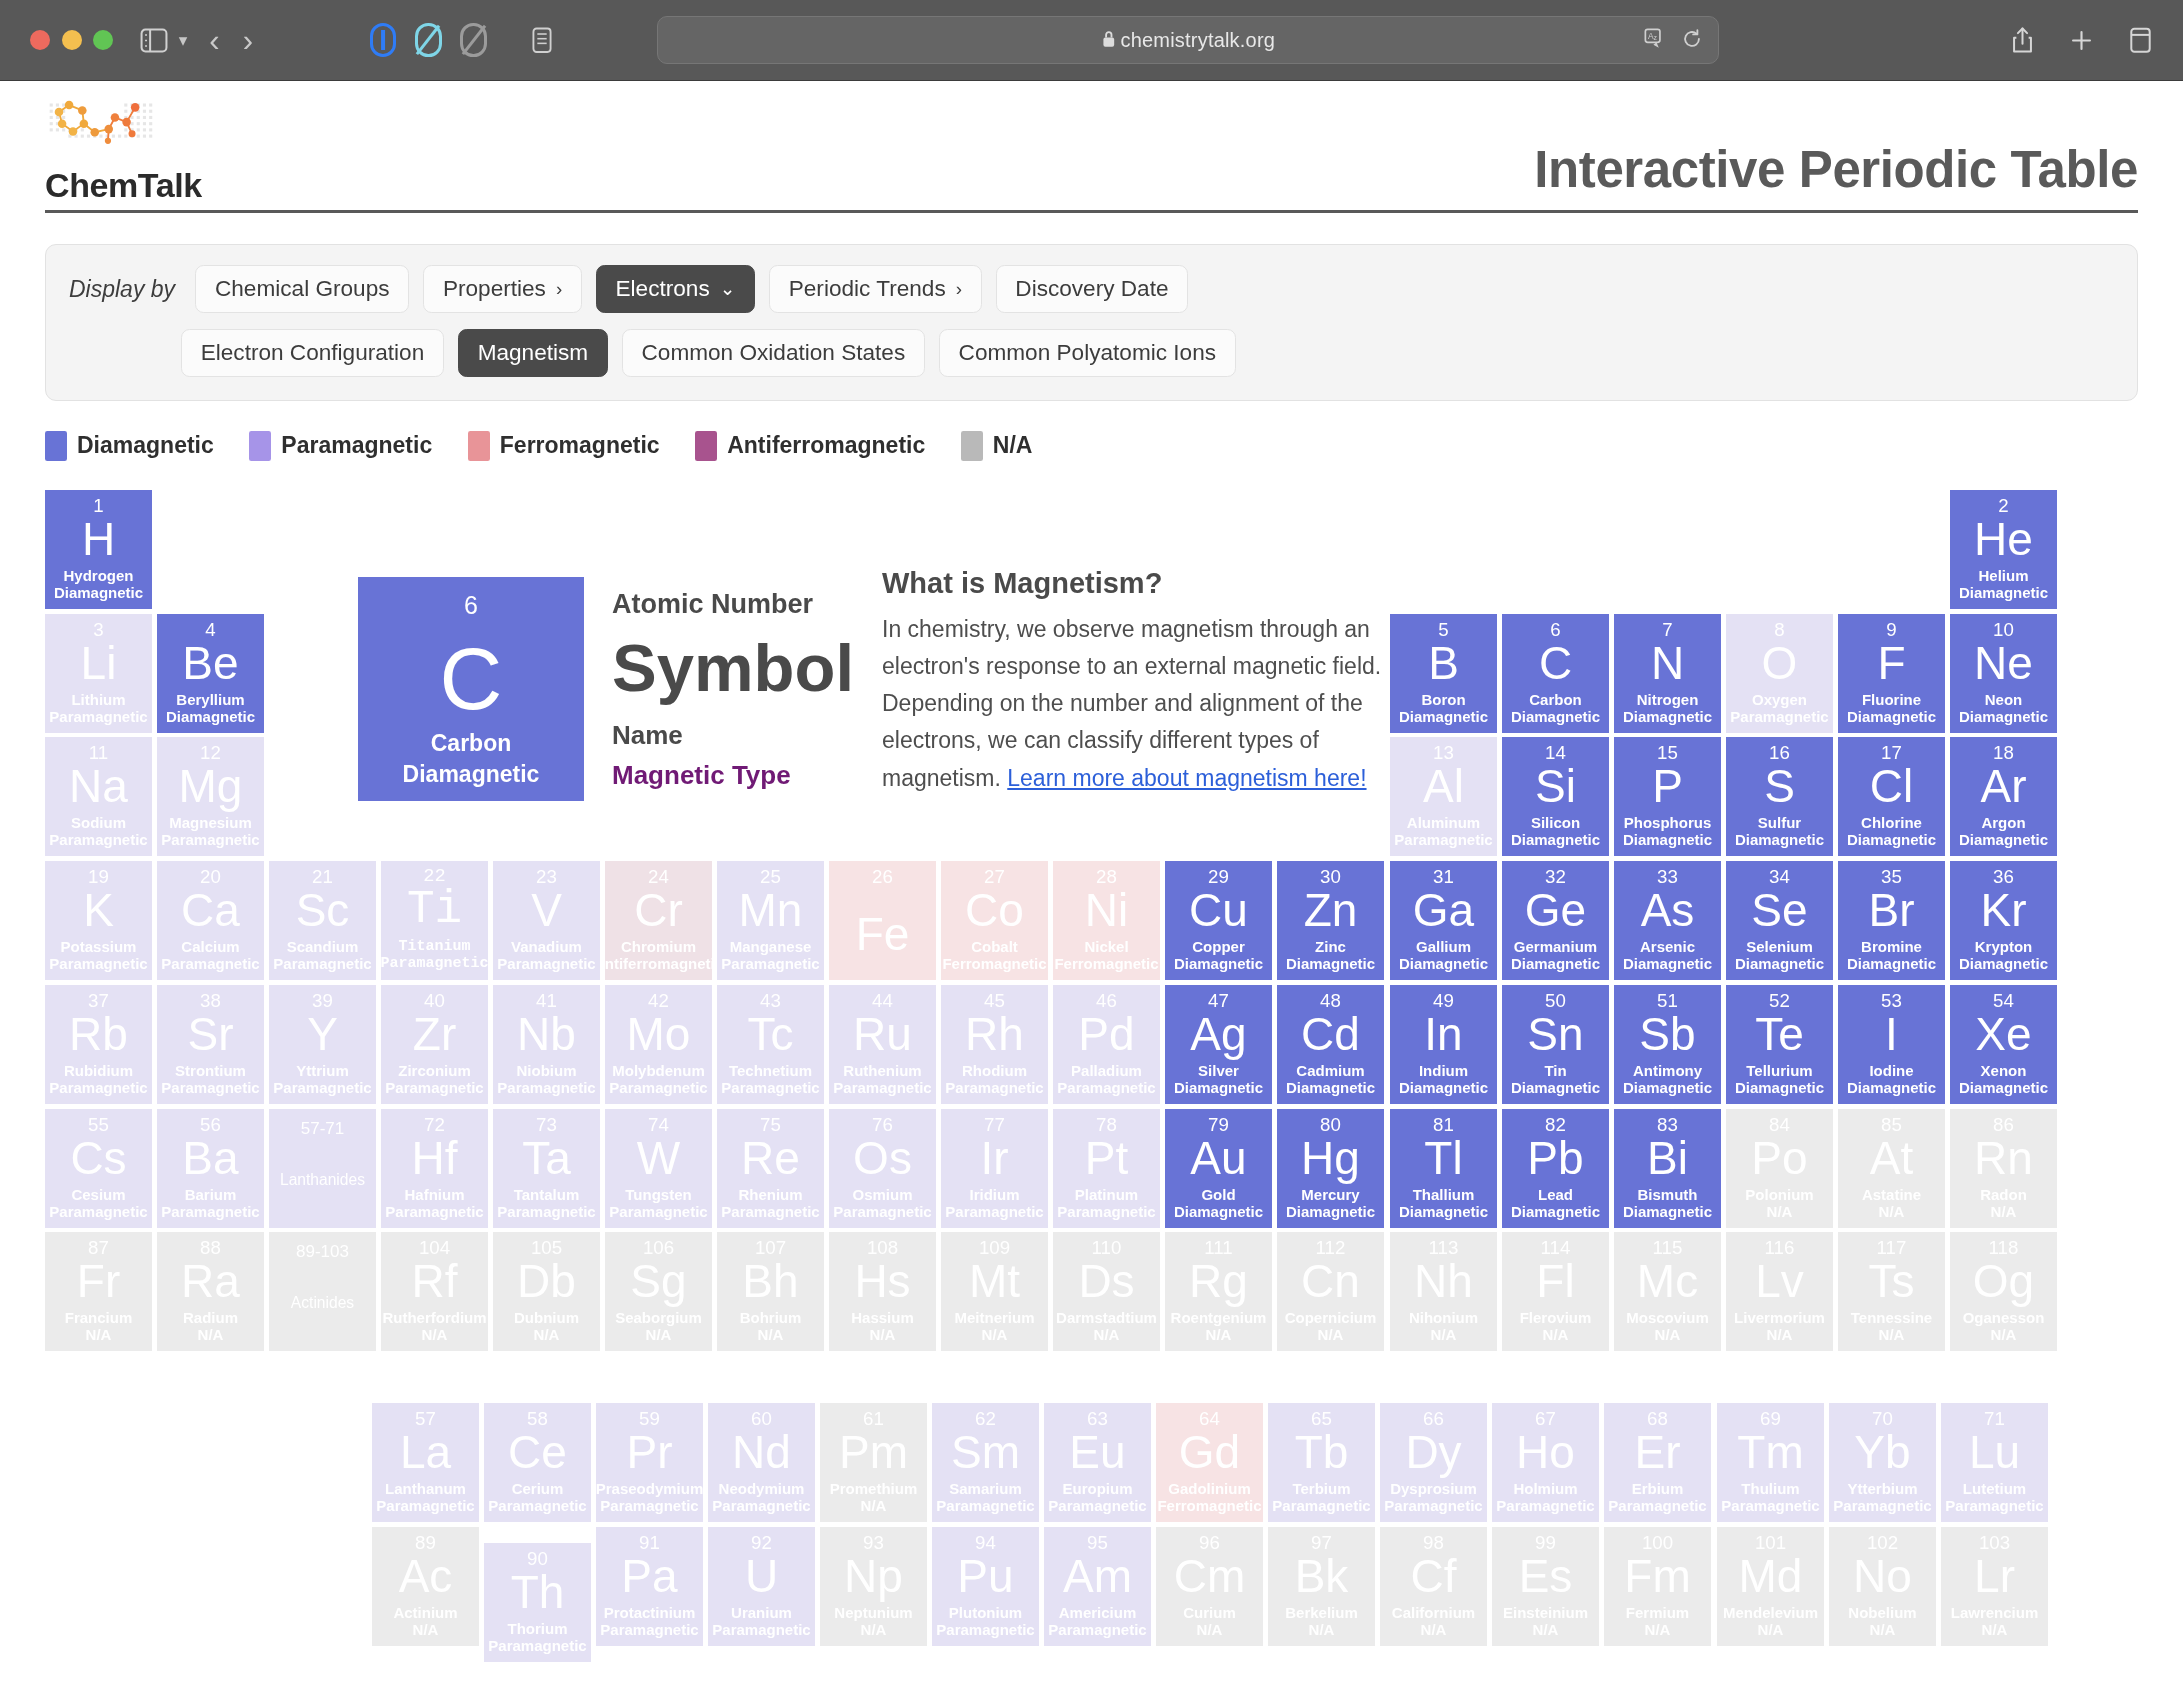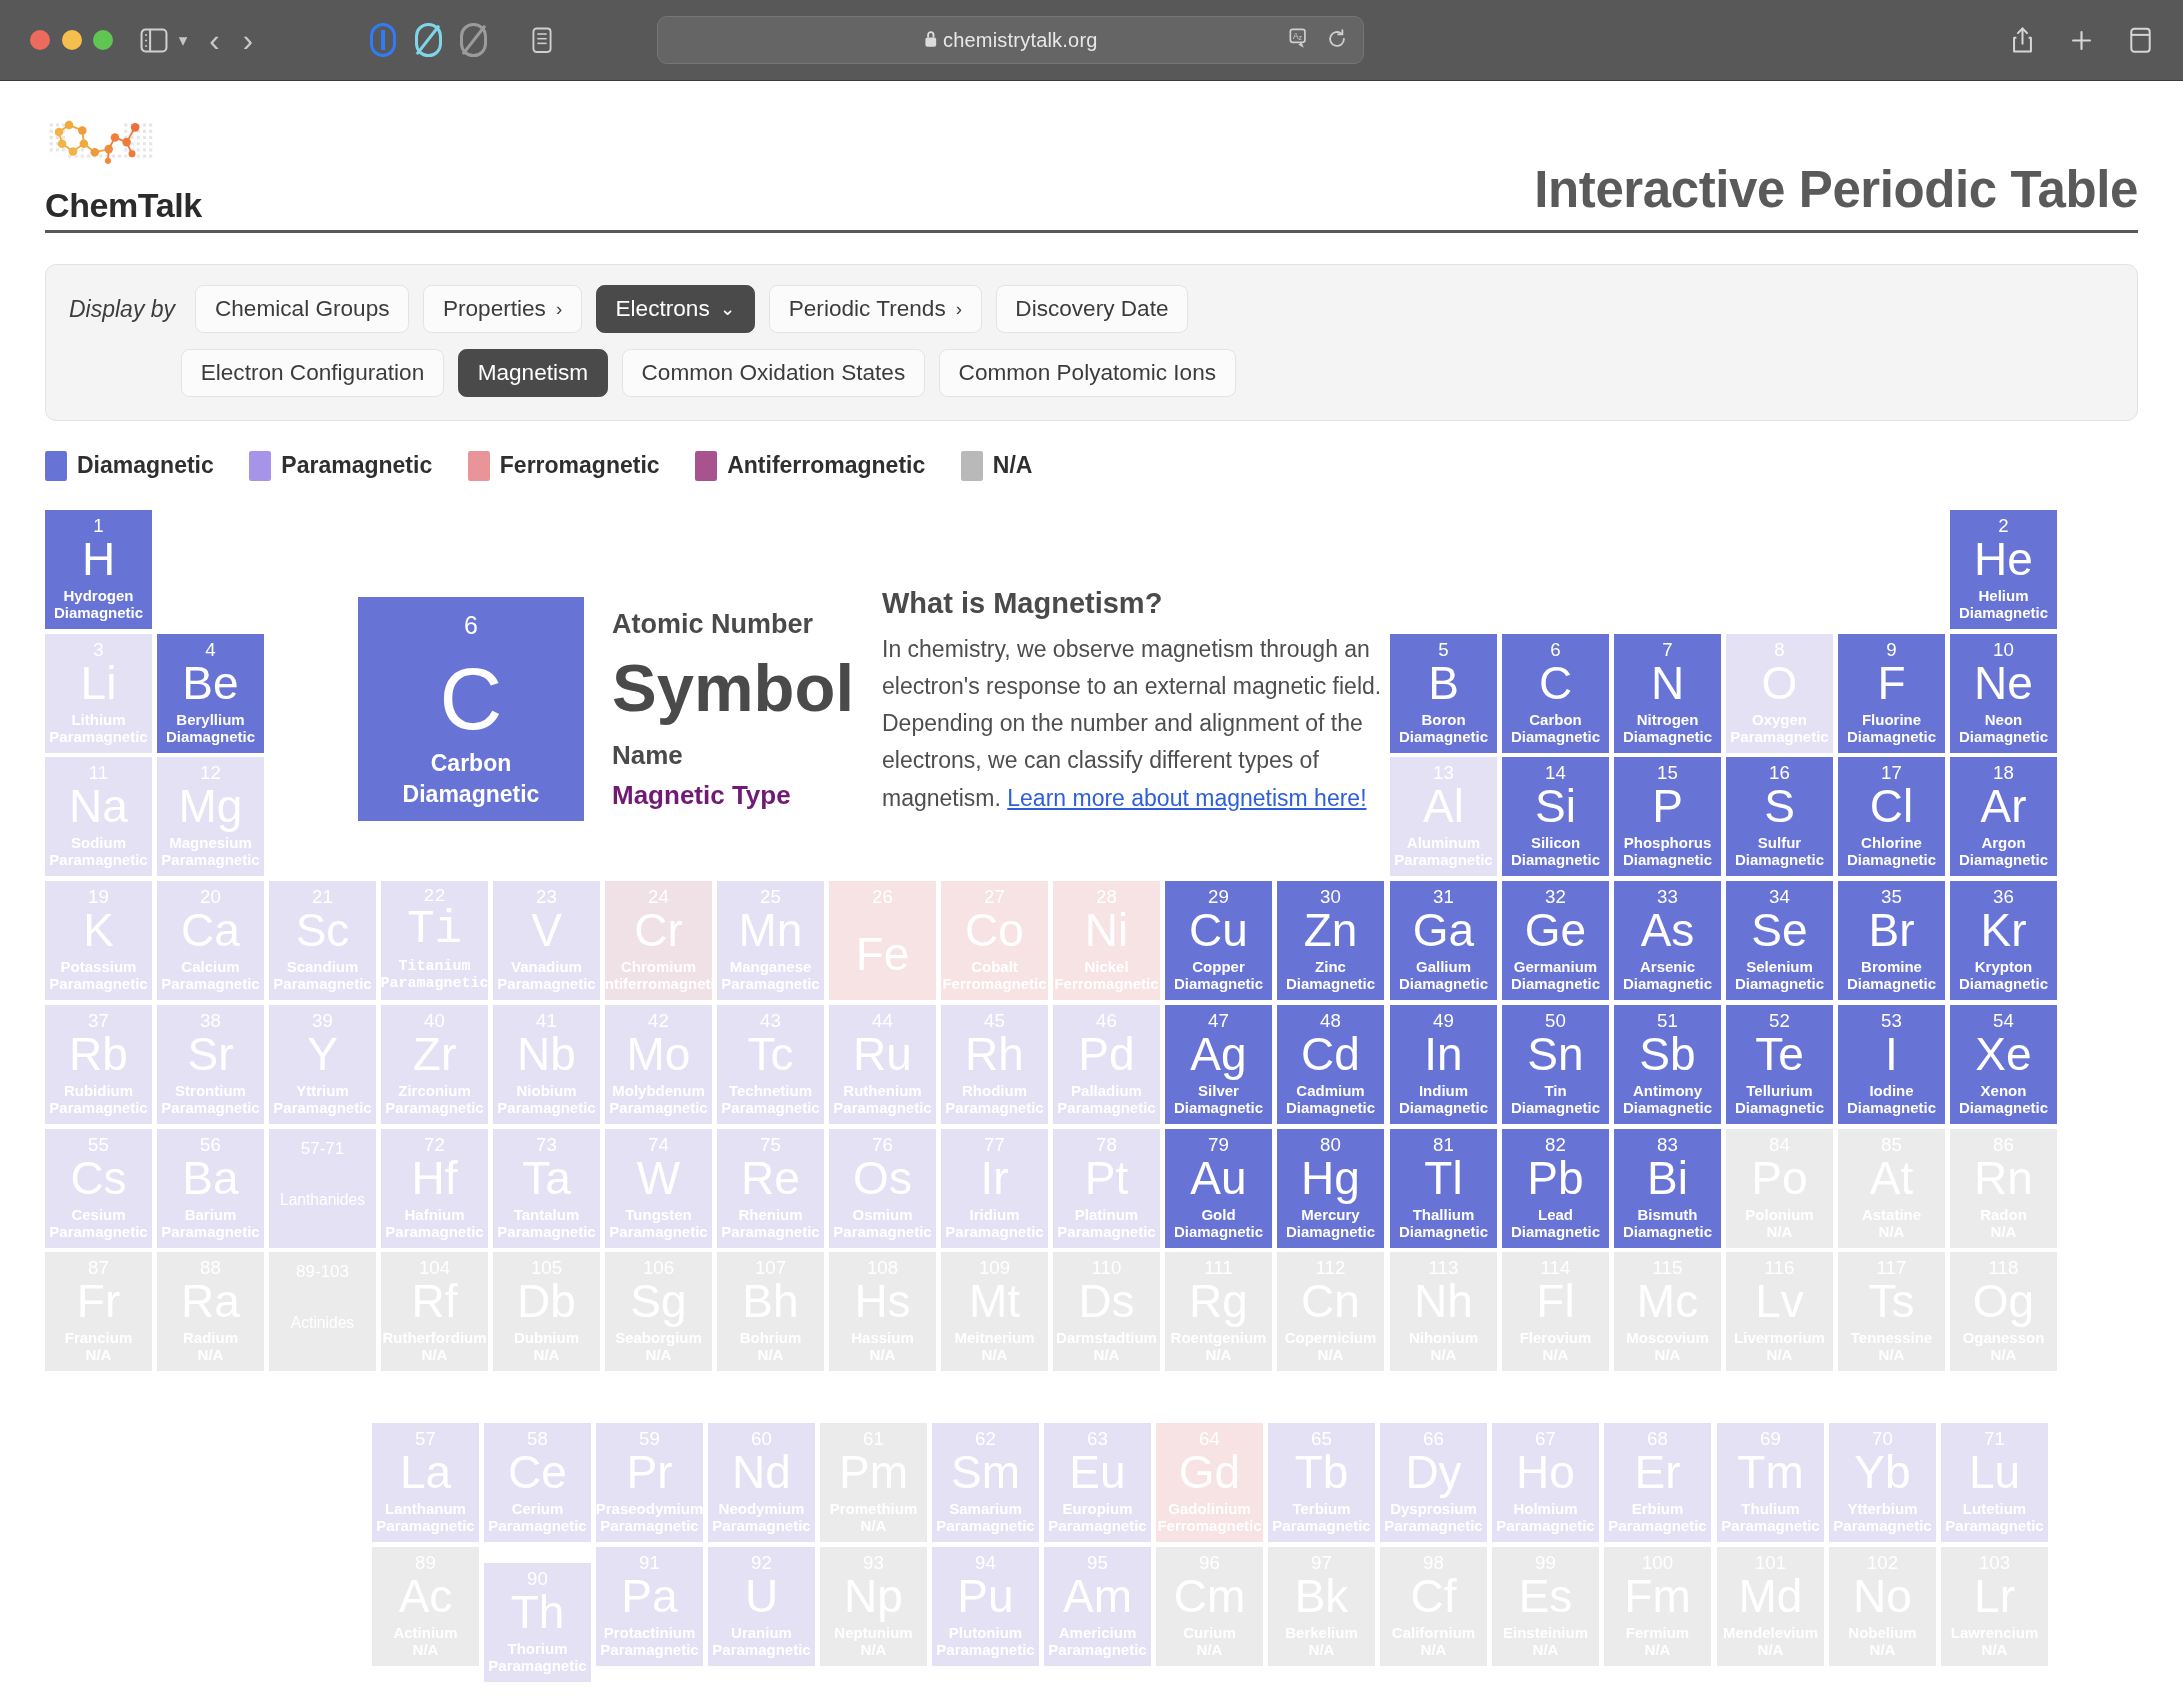--- a/index.html
+++ b/index.html
@@ -38,21 +38,21 @@
     background: #9b9b9b; transform: translate(-50%,-50%) rotate(38deg);
   }
   .pill.teal .slash { background: #7FD6E8; }
   .pill.active .bar {
     position: absolute; left: 50%; top: 50%; width: 3.9px; height: 20px;
     background: #2F7CF6; transform: translate(-50%,-50%);
   }
   .reader-icon { margin-left: 25px; }
   #url-bar {
     position: absolute;
-    left: 657px; width: 707px; height: 48px;
+    left: 657px; width: 1062px; height: 48px;
     background: #656565;
     border: 1.6px solid #767676;
     border-radius: 10px;
     display: flex; align-items: center; justify-content: center;
     gap: 4px;
   }
   #url-text { color: #e8e8e8; font-size: 20px; letter-spacing: 0.2px; }
   .url-right { position: absolute; right: 15.6px; display: flex; gap: 12.4px; align-items: center; color: #cfcfcf; }
   .chrome-right { position: absolute; right: 31px; display: flex; gap: 36px; align-items: center; }
 
@@ -60,21 +60,21 @@
   #page { padding: 0 0 0 0; }
 
   #site-header {
     margin: 0 45px;
     padding-top: 33px;
     display: flex;
     align-items: flex-end;
     justify-content: space-between;
     border-bottom: 3.9px solid #595959;
     padding-bottom: 4.7px;
-    height: 152px;
+    height: 132px;
   }
   #logo-block { display: flex; flex-direction: column; align-items: flex-start; }
   #logo-mark { width: 136px; height: 72px; }
   #logo-word { font-size: 34px; font-weight: bold; color: #2b2b2b; letter-spacing: -0.4px; margin-top: -3.1px; }
   #page-title {
     font-size: 51px; font-weight: bold; color: #5a5a5a;
     letter-spacing: -0.4px; padding-bottom: 6.2px;
   }
 
   #controls-panel {

